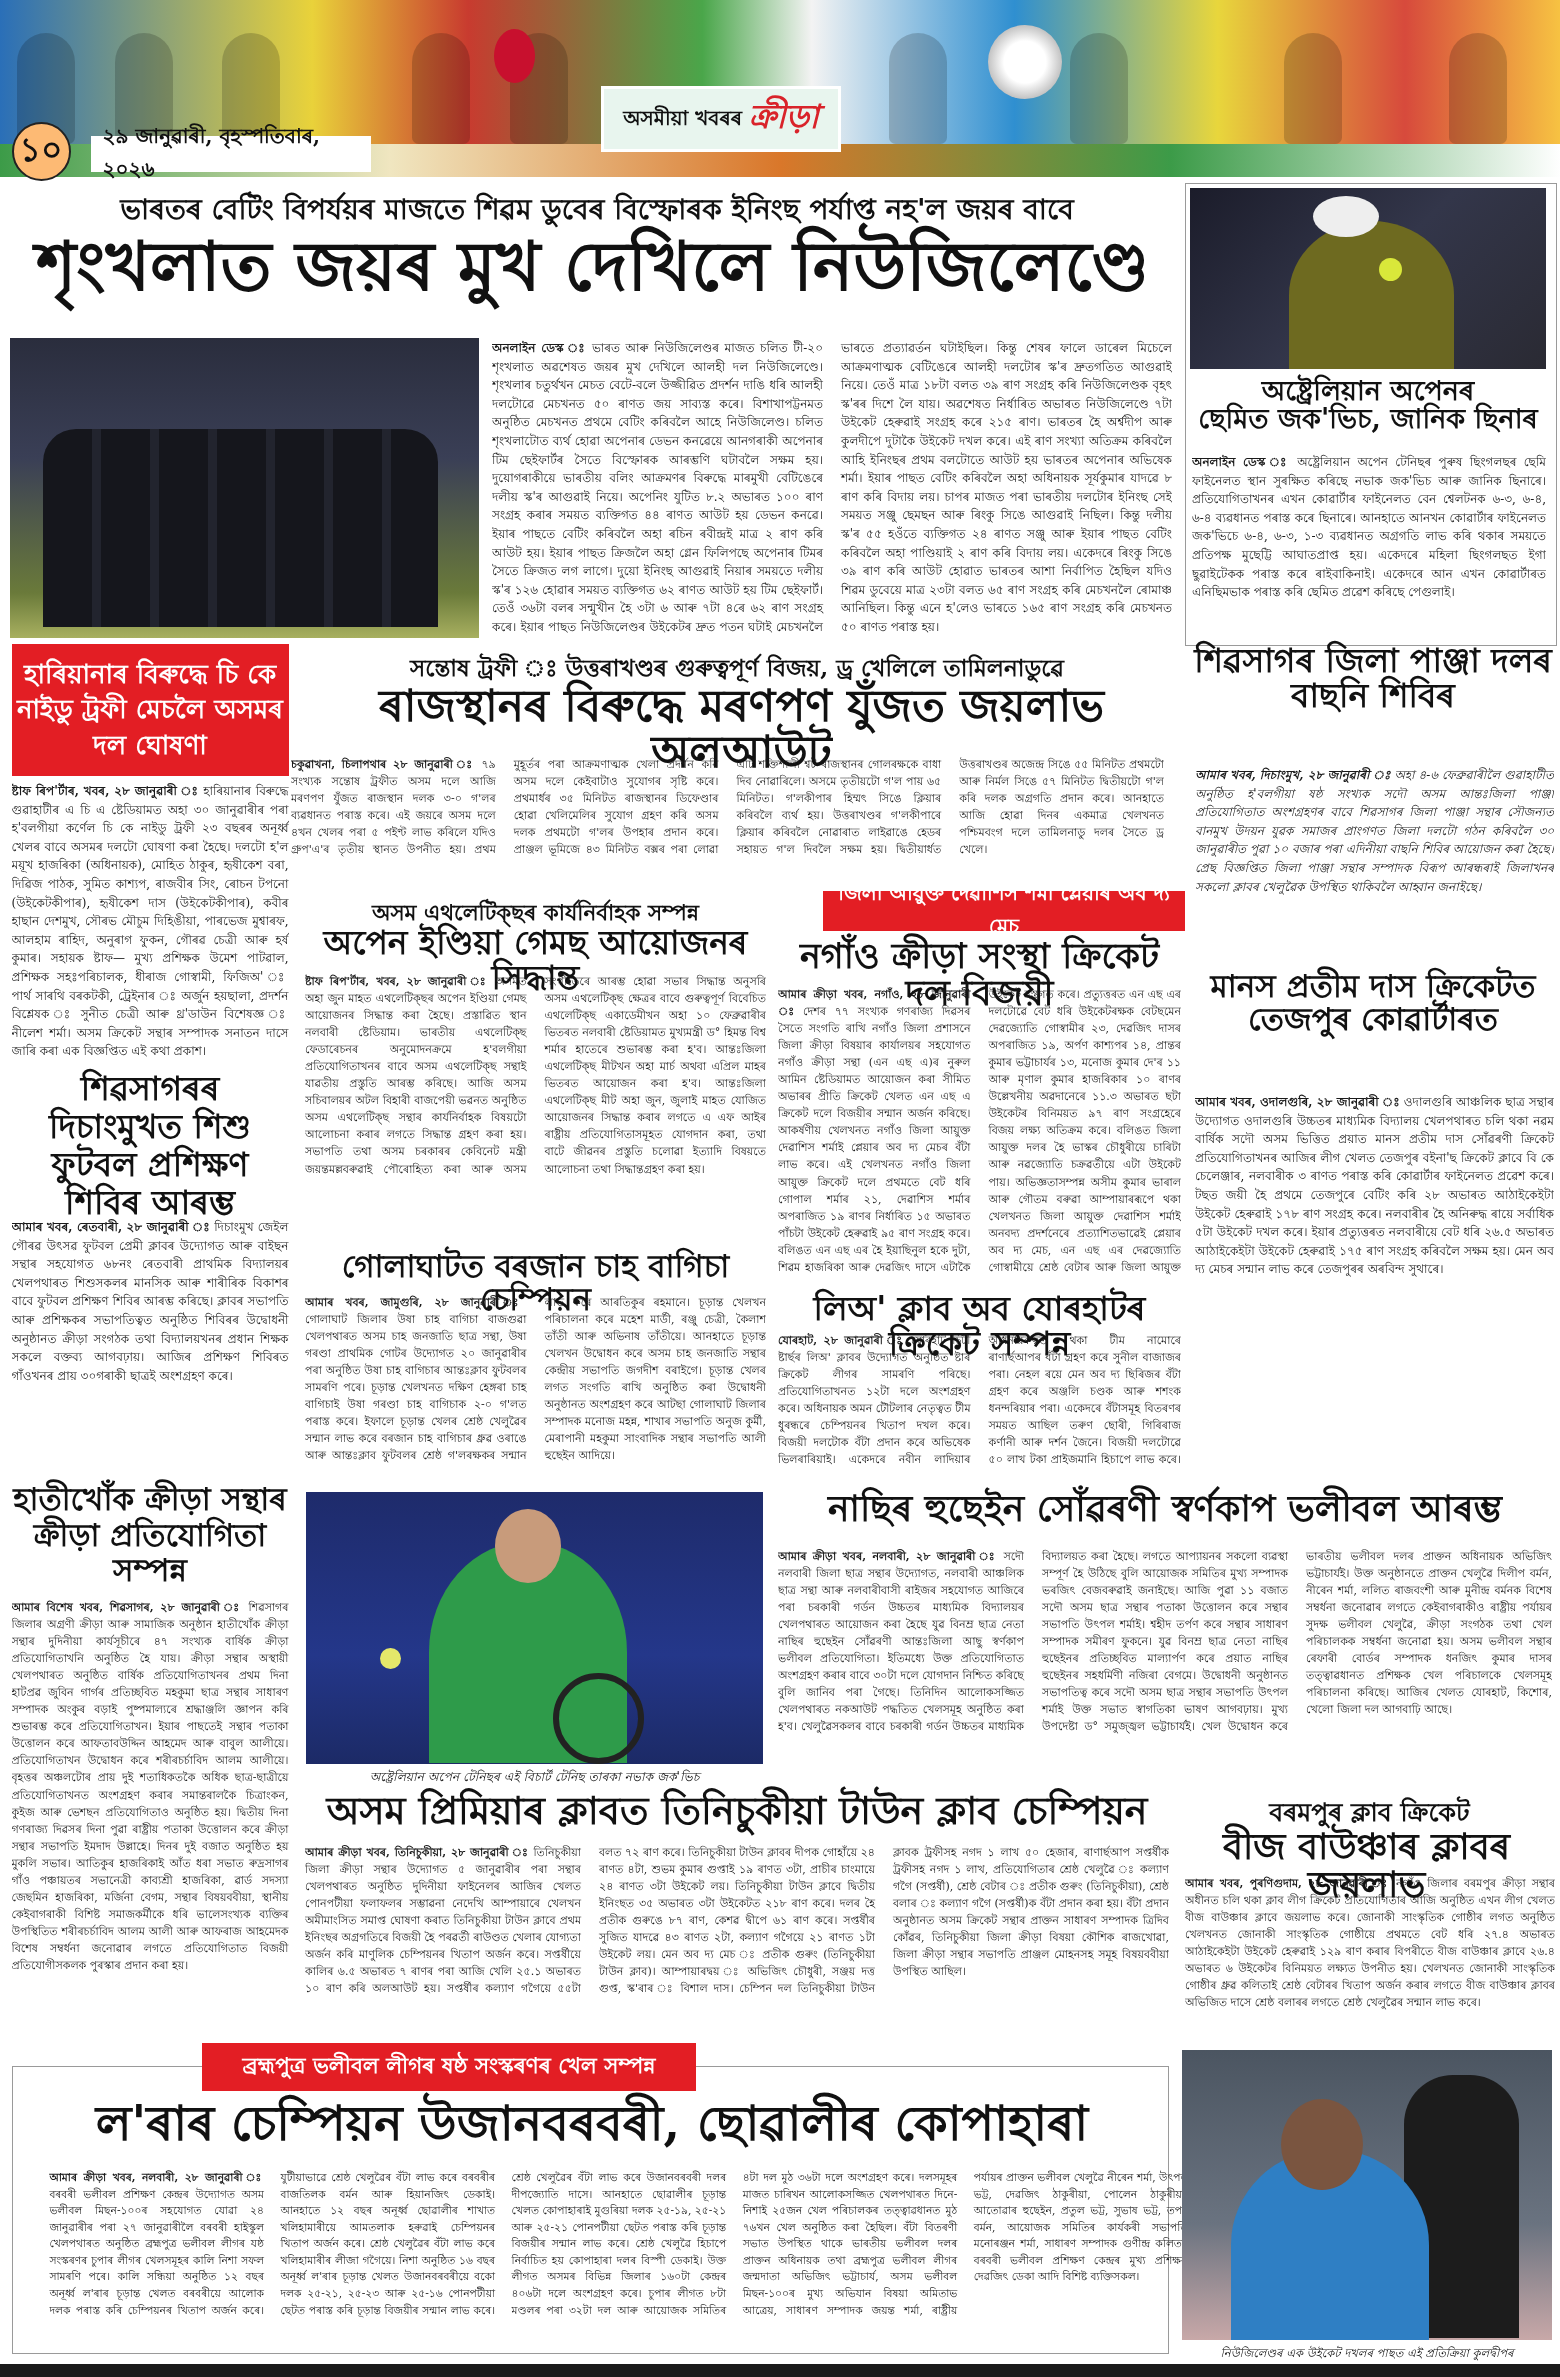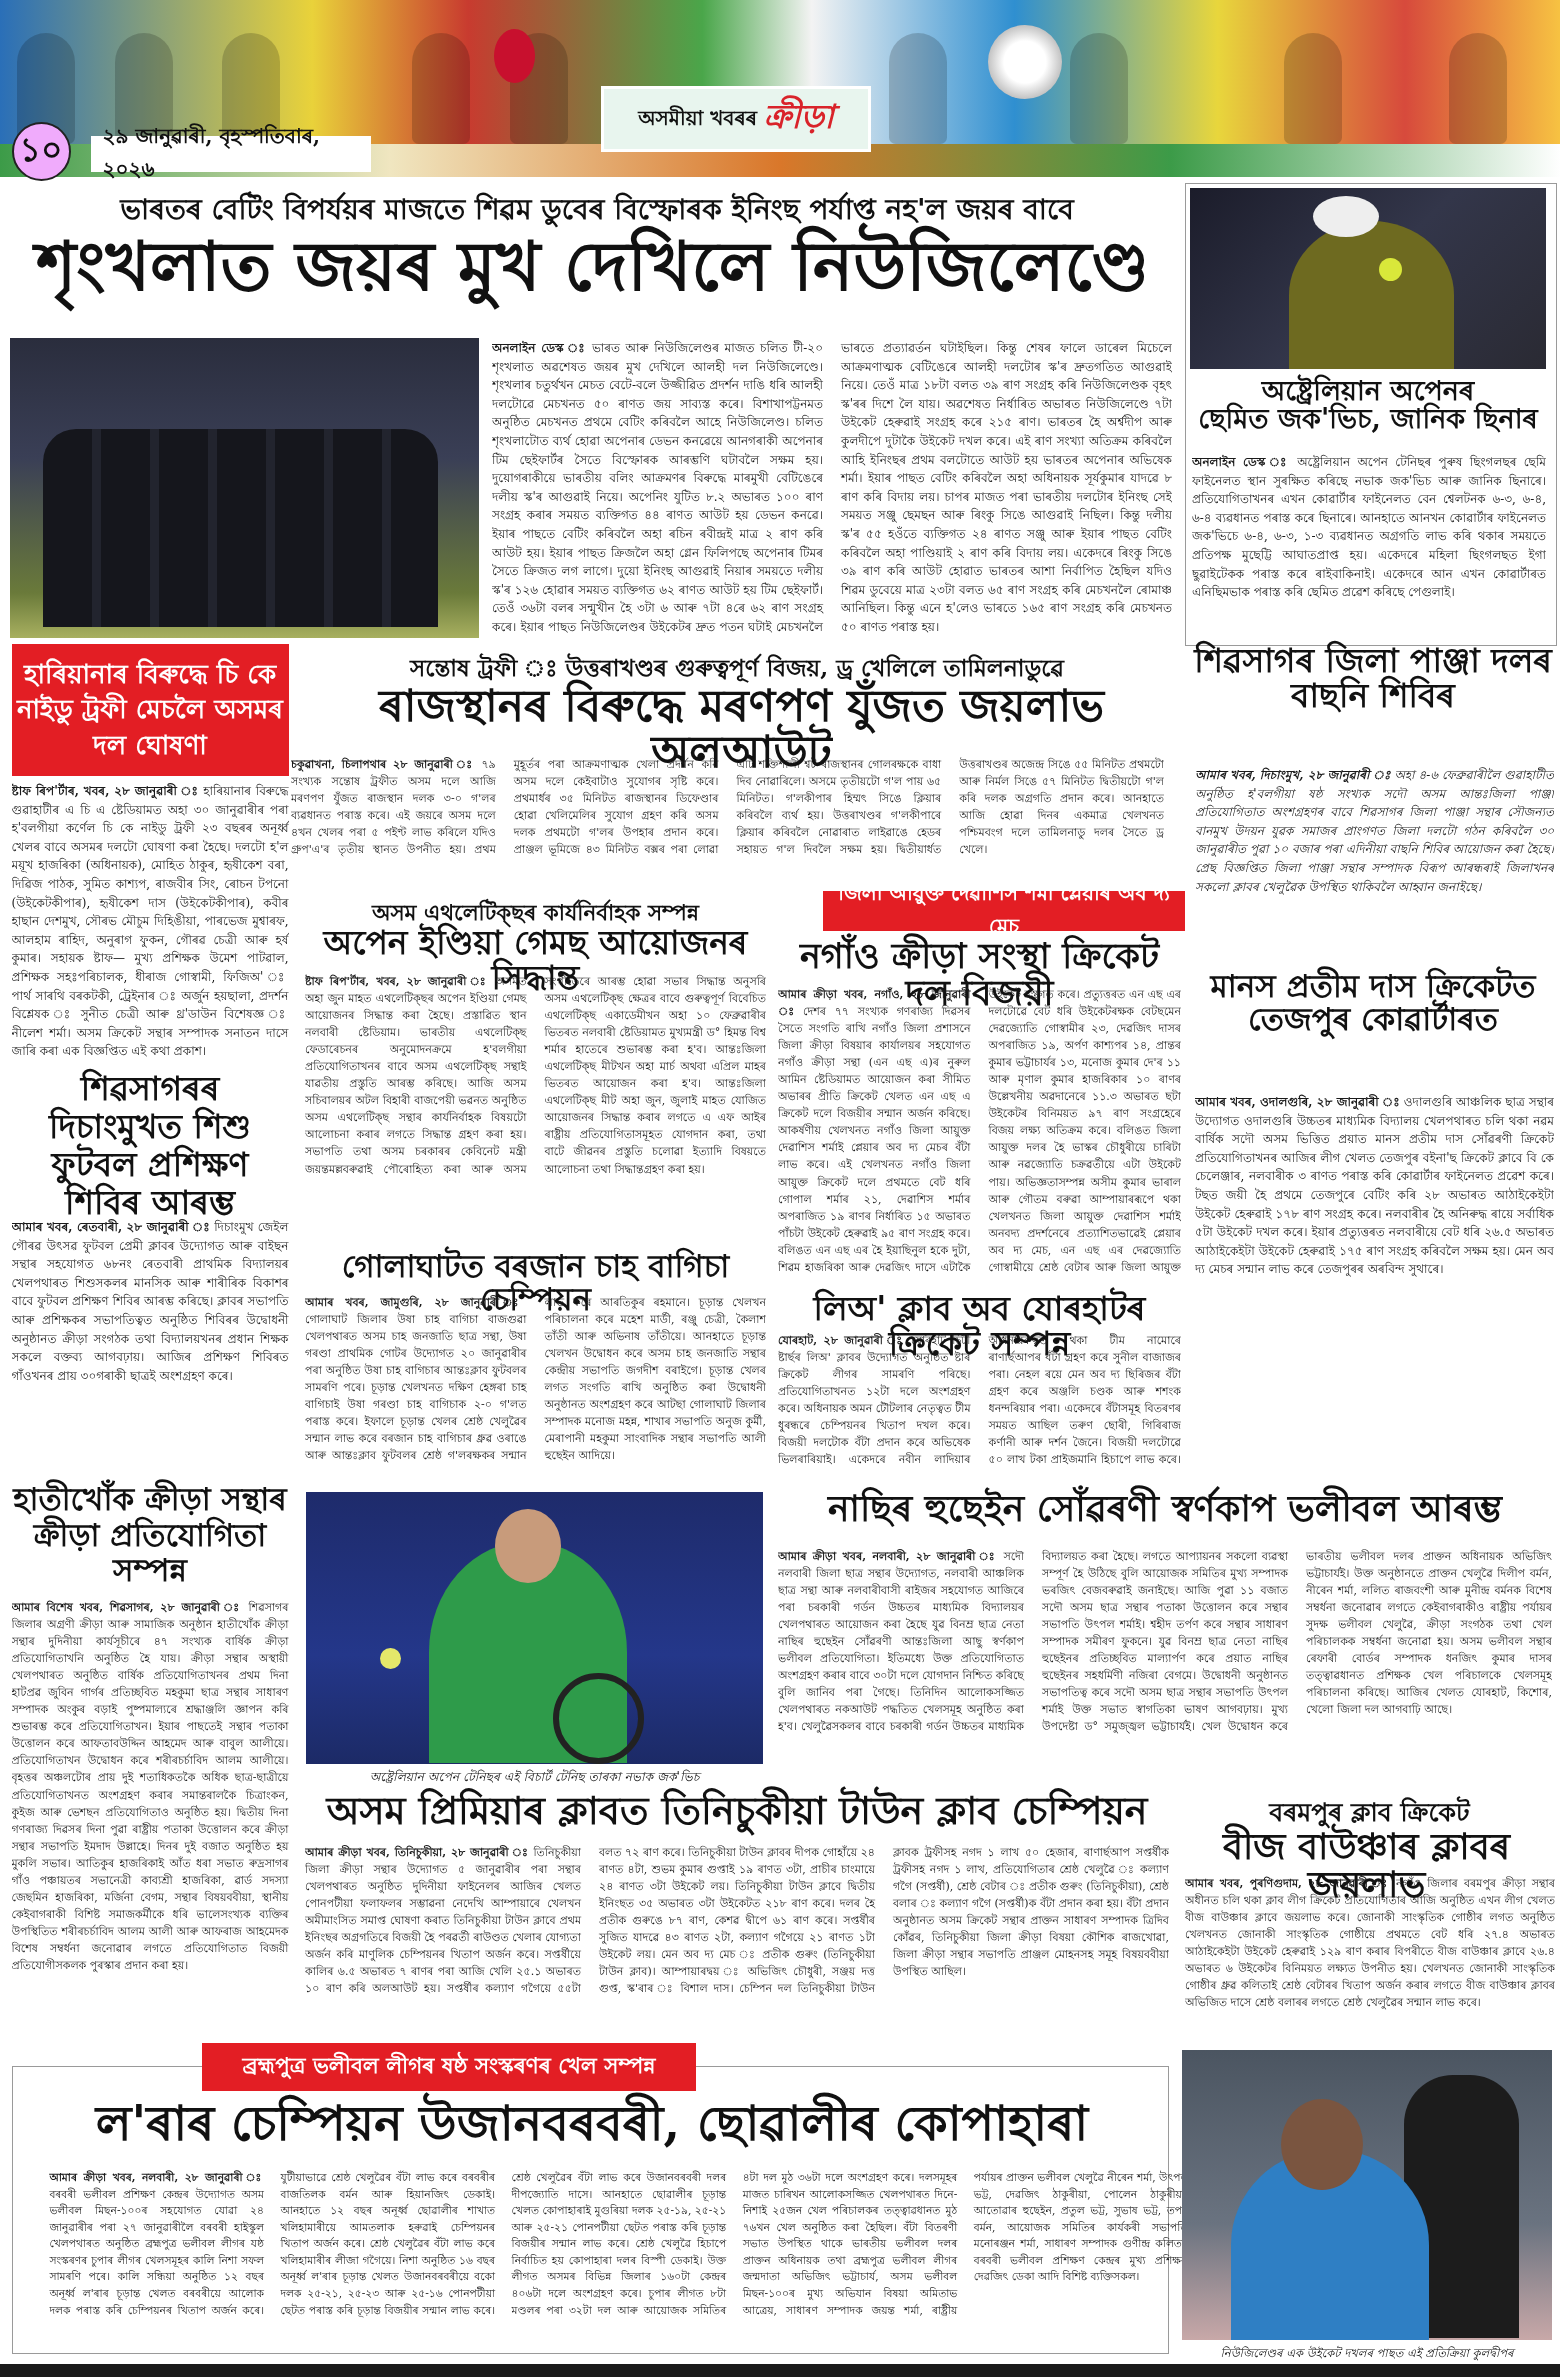--- a/index.html
+++ b/index.html
@@ -1,23 +1,23 @@
 <!DOCTYPE html>
 <html style="font-size:13px"><head>
 <meta charset="utf-8">
 <style>
   * { box-sizing: border-box; margin: 0; padding: 0; }
   body { width: 1561px; height: 2377px; background: #ffffff; color: #111; font-family: "DejaVu Sans", sans-serif; position: relative; overflow: hidden; }
   .abs { position: absolute; }
   .masthead { left: 0; top: 0; width: 1561px; height: 177px; background: linear-gradient(90deg,#2a6fb8 0%,#e9d23a 20%,#c83b2f 30%,#4aa64a 45%,#f3f3f3 52%,#2f8fd0 65%,#e8d63c 78%,#d74a3c 90%,#f7c342 100%); overflow: hidden; }
   .masthead .band { position:absolute; left:0; right:0; bottom:0; height:33px; background: linear-gradient(90deg,#3c9b48,#f0e6c0,#d9772a,#3c9b48,#ffffff); }
   .masthead .figure { position:absolute; top:33px; bottom:33px; width:58px; border-radius:29px 29px 6.6px 6.6px; background: rgba(0,0,0,0.18); }
-  .page-num { left: 11.5px; top: 122px; width: 59px; height: 59px; border-radius: 50%; background: #f0abfc; border: 2.5px solid #222; font-family: "DejaVu Serif", serif; font-weight: bold; font-size: 33px; display:flex; align-items:center; justify-content:center; }
+  .page-num { left: 11.5px; top: 122px; width: 59px; height: 59px; border-radius: 50%; background: #fdba74; border: 2.5px solid #222; font-family: "DejaVu Serif", serif; font-weight: bold; font-size: 33px; display:flex; align-items:center; justify-content:center; }
   .date-box { left: 91px; top: 136px; width: 280px; height: 36px; background: #fff; font-family:"DejaVu Serif", serif; font-size: 20px; font-weight: bold; display:flex; align-items:center; padding-left: 11.5px; }
-  .logo { left: 601px; top: 86px; width: 270px; height: 66px; background:#e8f5ee; border: 3.3px solid #fff; display:flex; align-items:center; justify-content:center; gap: 6.6px; }
+  .logo { left: 601px; top: 86px; width: 240px; height: 66px; background:#e8f5ee; border: 3.3px solid #fff; display:flex; align-items:center; justify-content:center; gap: 6.6px; }
   .logo .a { font-family:"DejaVu Serif", serif; font-size: 20px; font-weight:bold; color:#111; }
   .logo .b { font-family:"DejaVu Serif", serif; font-size: 33px; font-weight:bold; color:#d9232a; font-style: italic; }
   .kicker { font-family: "DejaVu Serif", serif; font-weight: bold; text-align:center; color:#111; }
   .hl { font-family: "DejaVu Serif", serif; font-weight: bold; color:#111; text-align:center; line-height:1.05; }
   .body-text { font-family: "DejaVu Serif", serif; font-size: 12px; line-height: 1.55; text-align: justify; color:#1a1a1a; }
   .body-text b { font-weight: bold; }
   .cols2 { column-count: 2; column-gap: 18px; }
   .cols3 { column-count: 3; column-gap: 18px; }
   .cols4 { column-count: 4; column-gap: 18px; }
   .cols5 { column-count: 5; column-gap: 16.5px; }

